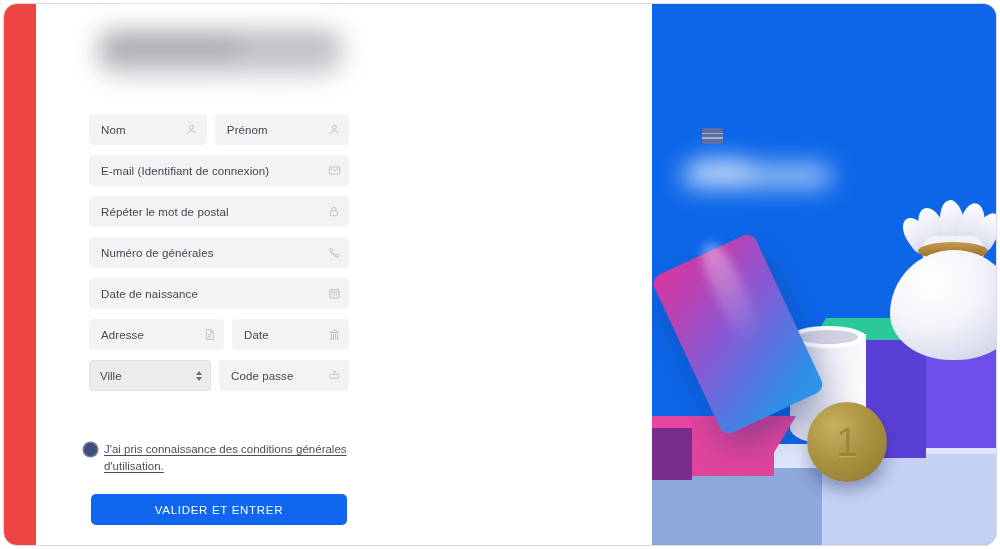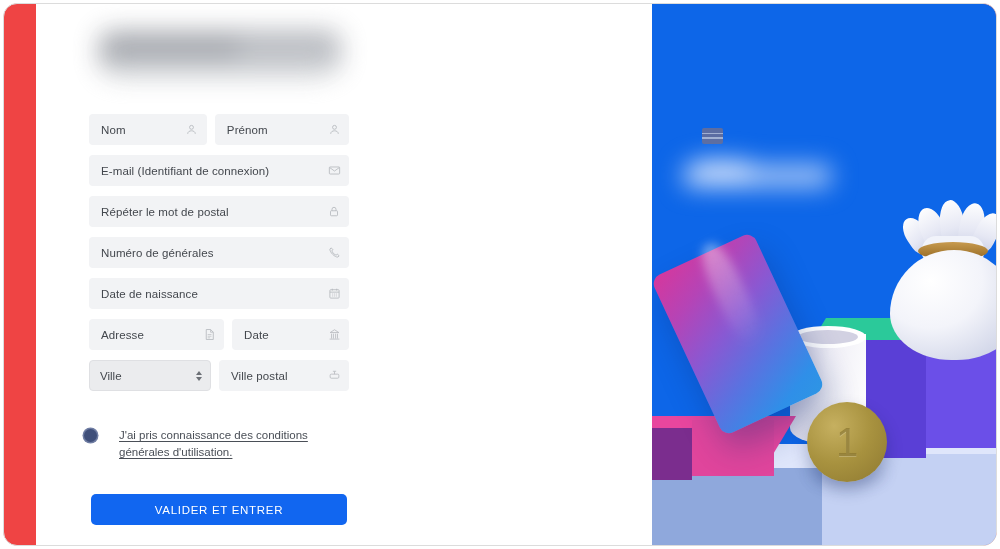--- a/index.html
+++ b/index.html
@@ -141,25 +141,25 @@
     border-left: 3.5px solid transparent;
     border-right: 3.5px solid transparent;
   }
   .stepper i.up { border-bottom: 4px solid #6c7076; }
   .stepper i.dn { border-top: 4px solid #6c7076; }
 
   
   .terms {
     position: absolute;
     left: 48px;
-    top: 423px;
+    top: 437px;
     width: 272px;
     display: flex;
     align-items: flex-start;
-    gap: 22px;
+    gap: 7px;
   }
   .cbox {
     flex: 0 0 13px;
     width: 13px;
     height: 13px;
     border-radius: 50%;
     background: #3f4f7a;
     box-shadow: 0 0 0 1.5px #6f7da3;
     margin-top: 2px;
   }
@@ -561,21 +561,21 @@
 
       <div class="row">
         <div class="select-field">
           <span class="sv">Ville</span>
           <span class="stepper">
             <i class="up"></i>
               <i class="dn"></i>
           </span>
         </div>
         <div class="field">
-          <span class="ph">Ville postal</span>
+          <span class="ph">Code passe</span>
           <span class="ic">
             <svg width="13" height="13" viewBox="0 0 24 24" fill="none" stroke="currentColor" stroke-width="1.5">
               <rect x="4" y="9.5" width="16" height="7.5" rx="2"></rect>
                 <path d="M12 9.5V4.5M9 4.2h6"></path>
             </svg>
           </span>
         </div>
       </div>
 
     </div>

